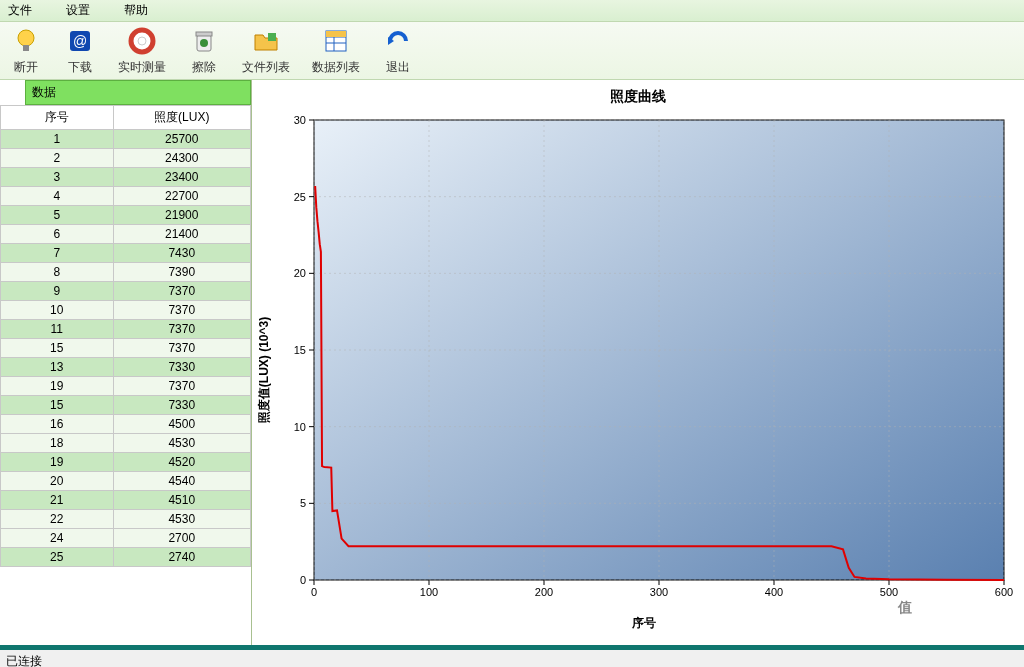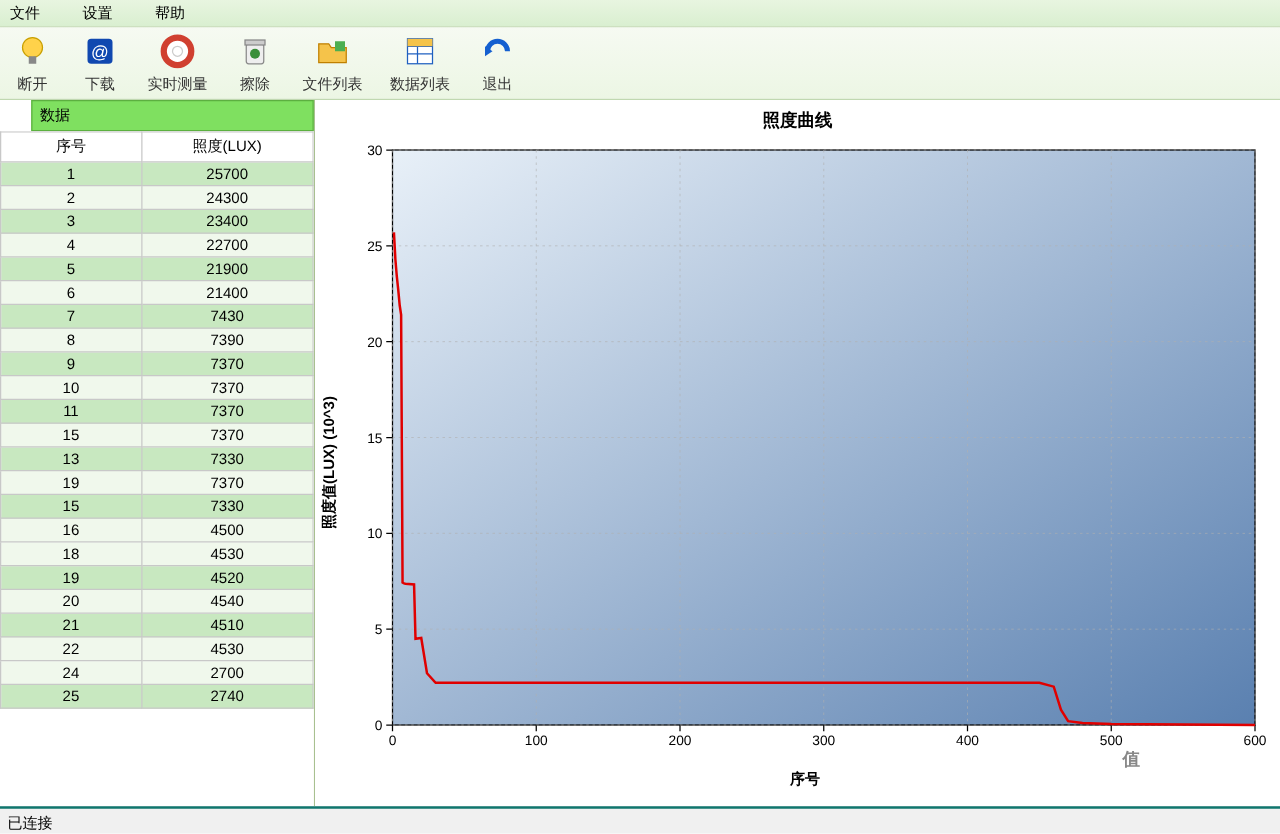--- a/index.html
+++ b/index.html
@@ -18,21 +18,21 @@
 th { background: #fff; border: 1px solid #c8c8c8; padding: 3px 0; font-weight: normal; font-size: 12px; }
 td { border: 1px solid #c8c8c8; padding: 2px 0; text-align: center; font-size: 12px; }
 tr.odd td { background: #c8e8c0; }
 tr.even td { background: #f0f8ec; }
 .right-panel { flex: 1; background: #fff; position: relative; padding: 4px; }
 .chart-box { width: 100%; height: 100%; position: relative; }
 .chart-title { text-align: center; font-weight: bold; font-size: 14px; padding: 4px 0; }
 .chart-area { position: relative; width: 740px; height: 520px; margin-left: 18px; }
 .ylabel { position: absolute; left: -10px; top: 50%; transform: translate(-50%, -50%) rotate(-90deg); font-size: 12px; font-weight: bold; white-space: nowrap; }
 .xlabel { text-align: center; font-size: 12px; font-weight: bold; margin-top: 2px; }
-.statusbar { position: absolute; bottom: 0; left: 0; right: 0; height: 22px; background: #f0f0f0; border-top: 2px solid #0f766e; padding: 3px 6px; font-size: 12px; }
+.statusbar { position: absolute; bottom: 0; left: 0; right: 0; height: 22px; background: #f0f0f0; border-top: 5px solid #0f766e; padding: 3px 6px; font-size: 12px; }
 .watermark { position: absolute; right: 10px; bottom: 24px; color: rgba(255,255,255,0.6); font-size: 18px; font-weight: bold; pointer-events: none; display:flex; align-items:center; gap:6px;}
 .watermark .circ { width:26px; height:26px; border-radius:50%; background:rgba(255,255,255,0.5); display:flex; align-items:center; justify-content:center; color:#888; font-size:14px;}
 
 .table-wrap::-webkit-scrollbar { width: 16px; }
 .table-wrap::-webkit-scrollbar-track { background: #f0f0f0; border-left:1px solid #ccc;}
 .table-wrap::-webkit-scrollbar-thumb { background: #c0c0c0; border:1px solid #999;}
 </style>
 </head>
 <body>
 

